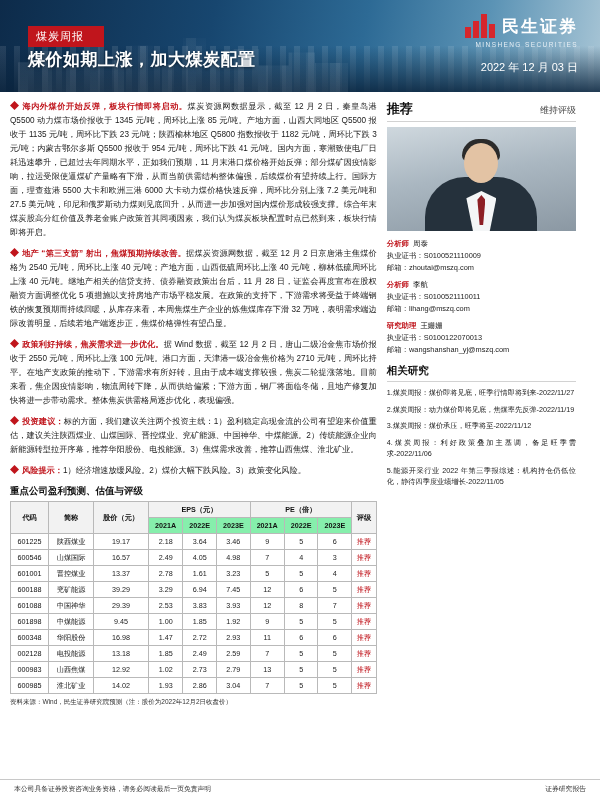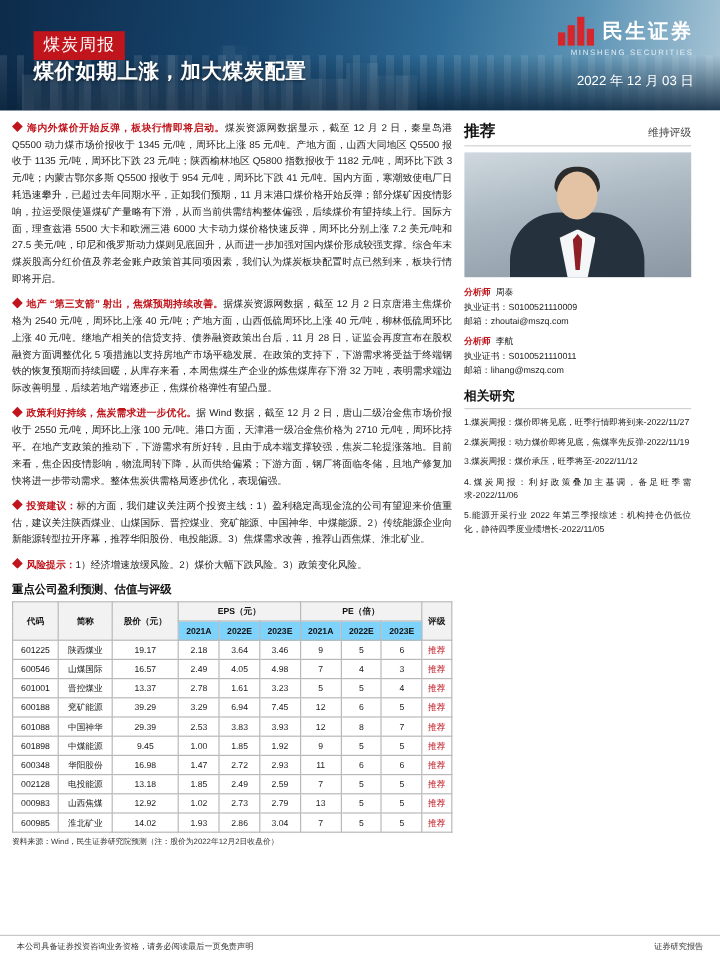--- a/index.html
+++ b/index.html
@@ -35,21 +35,21 @@
     position:absolute; left:18px; bottom:0; width:330px; height:66px;
     background:
       linear-gradient(to top, rgba(255,255,255,.07), rgba(255,255,255,0)),
       repeating-linear-gradient(90deg,
         rgba(255,255,255,.05) 0 10px, rgba(255,255,255,0) 10px 24px);
     clip-path: polygon(0% 100%, 0% 55%, 6% 55%, 6% 38%, 12% 38%, 12% 62%, 20% 62%, 20% 25%, 26% 25%, 26% 52%, 34% 52%, 34% 30%, 41% 30%, 41% 58%, 50% 58%, 50% 18%, 57% 18%, 57% 48%, 65% 48%, 65% 35%, 73% 35%, 73% 60%, 82% 60%, 82% 40%, 90% 40%, 90% 56%, 100% 56%, 100% 100%);
   }
   .tagbox {
     position:absolute; left:28px; top:26px;
     background:#c0151c; color:#fff;
-    font-size:14px; padding:3px 8px 3px 8px;
+    font-size:11px; padding:3px 20px 3px 8px;
     letter-spacing:1px;
     z-index:3;
     font-family:Liberation Mono, monospace;
   }
   .headline {
     position:absolute; left:28px; top:48px;
     color:#ffffff; font-size:17px; font-weight:bold;
     letter-spacing:.5px;
     text-shadow:0 1px 3px rgba(0,0,0,.5);
     z-index:3;
@@ -93,21 +93,21 @@
     font-size:9.5px; font-weight:bold; color:#111;
     margin:4px 0 3px 0;
   }
   table.fin {
     width:100%; border-collapse:collapse; font-size:7.2px;
   }
   table.fin th, table.fin td {
     border:1px solid #b9b9b9; padding:2px 1px; text-align:center;
     line-height:11px;
   }
-  table.fin thead th{ background:#7dd3fc; font-weight:bold; color:#111; }
+  table.fin thead th{ background:#86efac; font-weight:bold; color:#111; }
   table.fin thead tr.grp th{ background:#f2f2f2; }
   table.fin td.code{ color:#111; }
   table.fin td.rating{ color:#c0151c; }
   .tbl-note{ font-size:6.5px; color:#333; margin-top:3px; line-height:10px;}
 
   
   .rec-head{
     display:flex; justify-content:space-between; align-items:baseline;
     border-bottom:1px solid #d2d2d2; padding-bottom:3px; margin-bottom:5px;
   }
@@ -397,20 +397,25 @@
         <div><span>执业证书：</span><span>S0100521110009</span></div>
         <div><span>邮箱：</span><span>zhoutai@mszq.com</span></div>
       </div>
 
       <div class="an-block">
         <div><span class="lbl">分析师</span>&nbsp;&nbsp;<span class="nm">李航</span></div>
         <div><span>执业证书：</span><span>S0100521110011</span></div>
         <div><span>邮箱：</span><span>lihang@mszq.com</span></div>
       </div>
 
+      <div class="an-block">
+        <div><span class="lbl">研究助理</span>&nbsp;&nbsp;<span class="nm">王姗姗</span></div>
+        <div><span>执业证书：</span><span>S0100122070013</span></div>
+        <div><span>邮箱：</span><span>wangshanshan_yj@mszq.com</span></div>
+      </div>
 
       <div class="rel-head">相关研究</div>
       <div class="rel-item">1.煤炭周报：煤价即将见底，旺季行情即将到来-2022/11/27</div>
       <div class="rel-item">2.煤炭周报：动力煤价即将见底，焦煤率先反弹-2022/11/19</div>
       <div class="rel-item">3.煤炭周报：煤价承压，旺季将至-2022/11/12</div>
       <div class="rel-item">4.煤炭周报：利好政策叠加主基调，备足旺季需求-2022/11/06</div>
       <div class="rel-item">5.能源开采行业 2022 年第三季报综述：机构持仓仍低位化，静待四季度业绩增长-2022/11/05</div>
     </div>
   </div>
 

